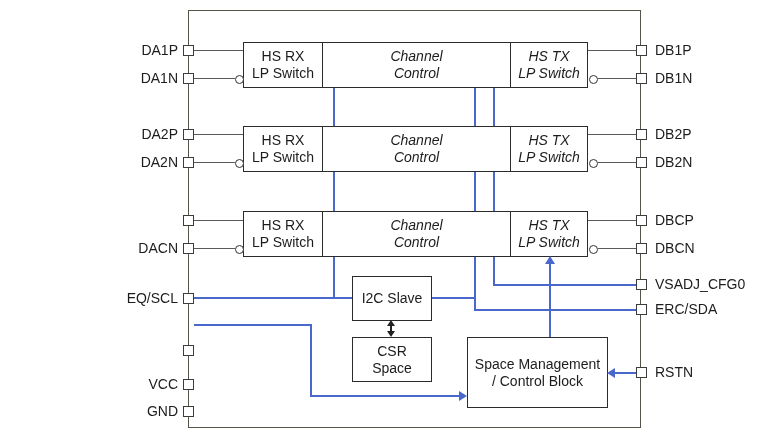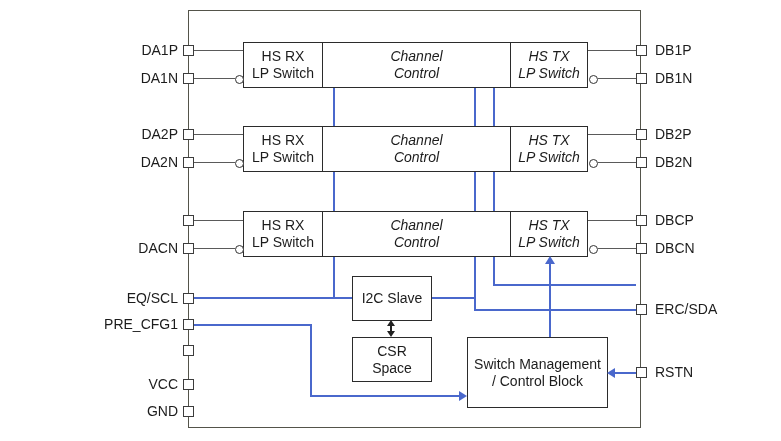--- a/index.html
+++ b/index.html
@@ -120,21 +120,21 @@
   <div class="abs blockbox" style="left:352px;top:276px;width:80px;height:45px;">
     <span>I2C Slave</span>
   </div>
 
   <div class="abs blockbox" style="left:352px;top:337px;width:80px;height:45px;">
     <span>CSR</span>
     <span>Space</span>
   </div>
 
   <div class="abs blockbox" style="left:467px;top:337px;width:141px;height:71px;">
-    <span>Switch Management</span>
+    <span>Space Management</span>
     <span>/ Control Block</span>
   </div>
 
   <div class="abs pinrow" style="top:45px;">
     <span class="lbl-l">DA1P</span>
     <span class="sq" style="left:183px;"></span>
     <span class="gwire" style="left:194px;top:5px;width:49px;height:1.4px;"></span>
   </div>
 
   <div class="abs pinrow" style="top:73px;">
@@ -167,24 +167,20 @@
     <span class="sq" style="left:183px;"></span>
     <span class="gwire" style="left:194px;top:5px;width:41px;height:1.4px;"></span>
     <span class="circ" style="left:235px;top:1.5px;"></span>
   </div>
 
   <div class="abs pinrow" style="top:293px;">
     <span class="lbl-l">EQ/SCL</span>
     <span class="sq" style="left:183px;"></span>
   </div>
 
-  <div class="abs pinrow" style="top:319px;">
-    <span class="lbl-l">PRE_CFG1</span>
-    <span class="sq" style="left:183px;"></span>
-  </div>
 
   <div class="abs pinrow" style="top:345px;">
     <span class="lbl-l"></span>
     <span class="sq" style="left:183px;"></span>
   </div>
 
   <div class="abs pinrow" style="top:379px;">
     <span class="lbl-l">VCC</span>
     <span class="sq" style="left:183px;"></span>
   </div>
@@ -226,20 +222,24 @@
     <span class="sq" style="left:636px;"></span>
     <span class="lbl-r">DBCN</span>
   </div>
 
   <div class="abs pinrow" style="top:215px;">
     <span class="gwire" style="left:588px;top:5px;width:48px;height:1.4px;"></span>
     <span class="sq" style="left:636px;"></span>
     <span class="lbl-r">DBCP</span>
   </div>
 
+  <div class="abs pinrow" style="top:279px;">
+    <span class="sq" style="left:636px;"></span>
+    <span class="lbl-r">VSADJ_CFG0</span>
+  </div>
 
   <div class="abs pinrow" style="top:304px;">
     <span class="sq" style="left:636px;"></span>
     <span class="lbl-r">ERC/SDA</span>
   </div>
 
   <div class="abs pinrow" style="top:367px;">
     <span class="sq" style="left:636px;"></span>
     <span class="lbl-r">RSTN</span>
   </div>

